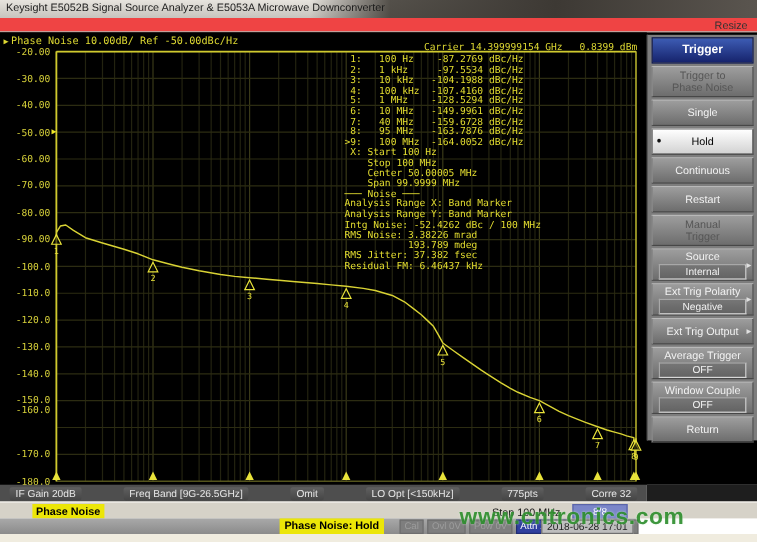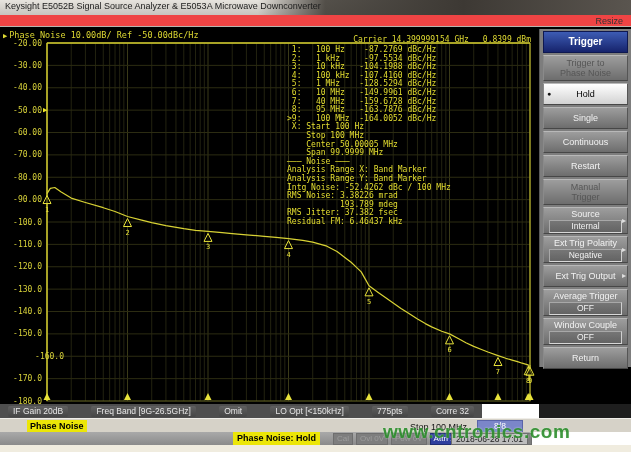--- a/index.html
+++ b/index.html
@@ -41,21 +41,21 @@
   .skey.h1{height:22px;}
   .skey.h2{height:26px;}
   .skey.hv{height:27px;}
   .skey.disabled{color:#565656;}
   .skey.active{background:linear-gradient(180deg,#ffffff,#d2d2d2);color:#000;}
   .skey .val{margin:1px 5px 0 5px;height:11px;line-height:11px;font-size:8.5px;
     background:rgba(0,0,0,.10);border:1px solid #a8a8a8;border-bottom-color:#d8d8d8;border-right-color:#d0d0d0;}
   .skey .arrow{position:absolute;right:1px;top:50%;margin-top:-5px;font-size:8px;color:#e0e0e0;}
   .skey .bullet{position:absolute;left:3px;top:50%;margin-top:-4px;font-size:7px;color:#111;}
   
-  .softkeybar{position:absolute;left:0;top:404px;width:482px;height:14px;background:#4e4e4e;
+  .softkeybar{position:absolute;left:0;top:404px;width:539px;height:14px;background:#4e4e4e;
     display:flex;justify-content:space-between;align-items:center;padding:0 8px;box-sizing:border-box;}
   .softkeybar span{color:#e6e6e6;font-size:8.5px;white-space:nowrap;
     background:linear-gradient(180deg,#606060,#454545);padding:0 5px;line-height:11px;border-radius:2px;}
   .softkeybar-right{position:absolute;left:539px;top:404px;width:92px;height:14px;background:#1e1e1e;}
   .rangebar{position:absolute;left:0;top:418px;width:631px;height:14px;background:#d6d2c8;
     border-top:1px solid #efede8;box-sizing:border-box;}
   .badge-yellow{background:#ece607;color:#000;font-size:9px;font-weight:bold;padding:0 3px;line-height:12px;display:inline-block;}
   .rangebar .badge-yellow{position:absolute;left:27px;top:1px;}
   .range-text{font-size:9px;color:#111;}
   .rangebar .start-text{position:absolute;left:100px;top:20px;}
@@ -202,21 +202,21 @@
           <div style="top: 101px;">-60.00</div>
           <div style="top: 123.375px;">-70.00</div>
           <div style="top: 145.75px;">-80.00</div>
           <div style="top: 168.125px;">-90.00</div>
           <div style="top: 190.5px;">-100.0</div>
           <div style="top: 212.875px;">-110.0</div>
           <div style="top: 235.25px;">-120.0</div>
           <div style="top: 257.625px;">-130.0</div>
           <div style="top: 280px;">-140.0</div>
           <div style="top: 302.375px;">-150.0</div>
-          <div style="top: 325px; padding-left: 22px;">-160.0</div>
+          <div style="top: 310px;">-160.0</div>
           <div style="top: 347.125px;">-170.0</div>
           <div style="top: 369.5px;">-180.0</div>
         </div>
       <div class="ref-arrow" id="ref-arrow" style="top: 78.625px;">▶</div>
       <div class="trace-label">
         <span class="tl-arrow">▶</span><span>Phase Noise 10.00dB/ Ref -50.00dBc/Hz</span>
       </div>
       <div class="carrier">
         <span>Carrier 14.399999154 GHz</span><span class="pwr">0.8399 dBm</span>
       </div>
@@ -243,26 +243,26 @@
 Residual FM: 6.46437 kHz</pre>
     </div>
 
     <div class="sidebar">
       <div class="menu-title">Trigger</div>
       <div id="sidebar-buttons">
           <div class="skey h2 disabled">
             <span class="lbl">Trigger to
 Phase Noise</span>
           </div>
+          <div class="skey h1">
+            <span class="lbl">Single</span>
+          </div>
           <div class="skey h1 active">
             <span class="bullet">●</span>
             <span class="lbl">Hold</span>
-          </div>
-          <div class="skey h1">
-            <span class="lbl">Single</span>
           </div>
           <div class="skey h1">
             <span class="lbl">Continuous</span>
           </div>
           <div class="skey h1">
             <span class="lbl">Restart</span>
           </div>
           <div class="skey h2 disabled">
             <span class="lbl">Manual
 Trigger</span>

